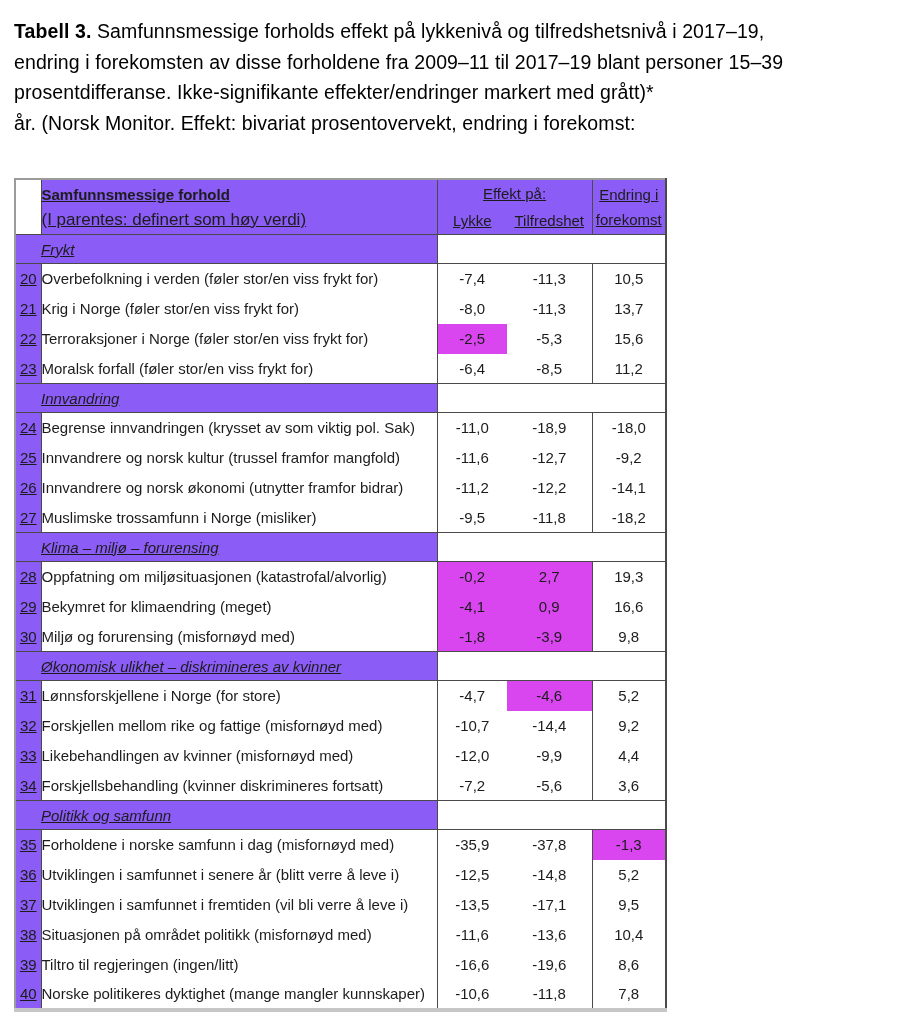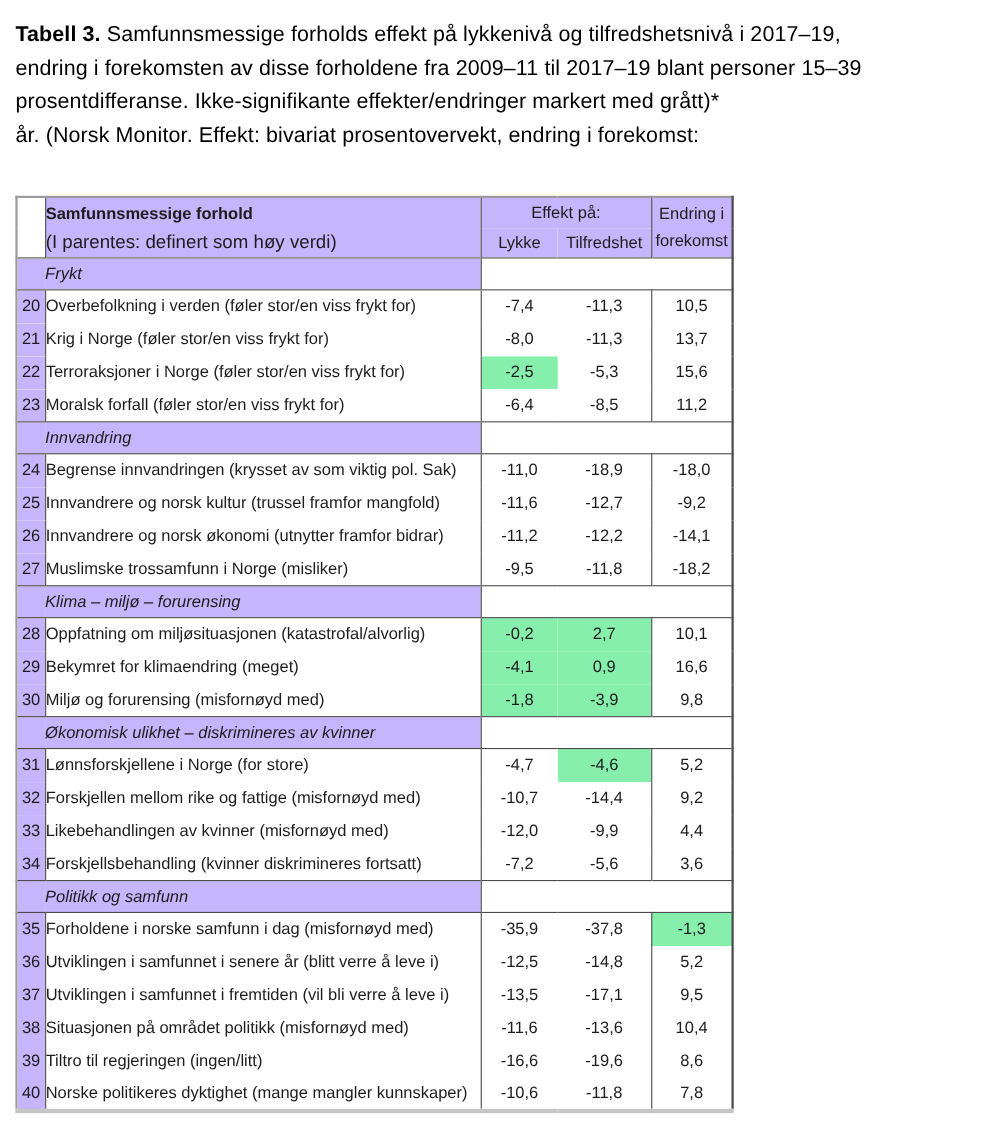--- a/index.html
+++ b/index.html
@@ -20,22 +20,22 @@
     border-collapse:collapse; table-layout:fixed; width:651px;
     border-top:2px solid #9b9b9b;
     border-left:2px solid #9b9b9b;
     border-right:2px solid #4a4a4a;
     border-bottom:4px solid #c6c6c6;
   }
   table.t td {
     padding:0; font-size:15px; color:#1c1c1c; vertical-align:middle;
     overflow:hidden; white-space:nowrap;
   }
-  .shade { background:#c4b5fd; }
-  .hl    { background:#86efac; }
+  .shade { background:#8b5cf6;text-decoration:underline; }
+  .hl    { background:#d946ef; }
   .b-l   { border-left:1.5px solid #4a4a4a; }
   tr.sec td { border-top:1.5px solid #4a4a4a; border-bottom:1.5px solid #4a4a4a; }
   tr.h1  { height:28px; }
   tr.h2  { height:26px; }
   tr.sec { height:29px; }
   tr.d   { height:30px; }
   .c-num  { text-align:center; }
   .c-desc { text-align:left; padding-left:8px; }
   .c-val  { text-align:center; }
   .sec-title { font-style:italic; }
@@ -153,21 +153,21 @@
         <tr class="sec">
           <td class="c-num shade"></td>
           <td class="c-desc shade sec-title">Klima – miljø – forurensing</td>
           <td class="sec-rest b-l" colspan="3"></td>
         </tr>
         <tr class="d">
           <td class="c-num shade">28</td>
           <td class="c-desc b-l">Oppfatning om miljøsituasjonen (katastrofal/alvorlig)</td>
           <td class="c-val b-l hl">-0,2</td>
           <td class="c-val hl">2,7</td>
-          <td class="c-val b-l">10,1</td>
+          <td class="c-val b-l">19,3</td>
         </tr>
         <tr class="d">
           <td class="c-num shade">29</td>
           <td class="c-desc b-l">Bekymret for klimaendring (meget)</td>
           <td class="c-val b-l hl">-4,1</td>
           <td class="c-val hl">0,9</td>
           <td class="c-val b-l">16,6</td>
         </tr>
         <tr class="d">
           <td class="c-num shade">30</td>

